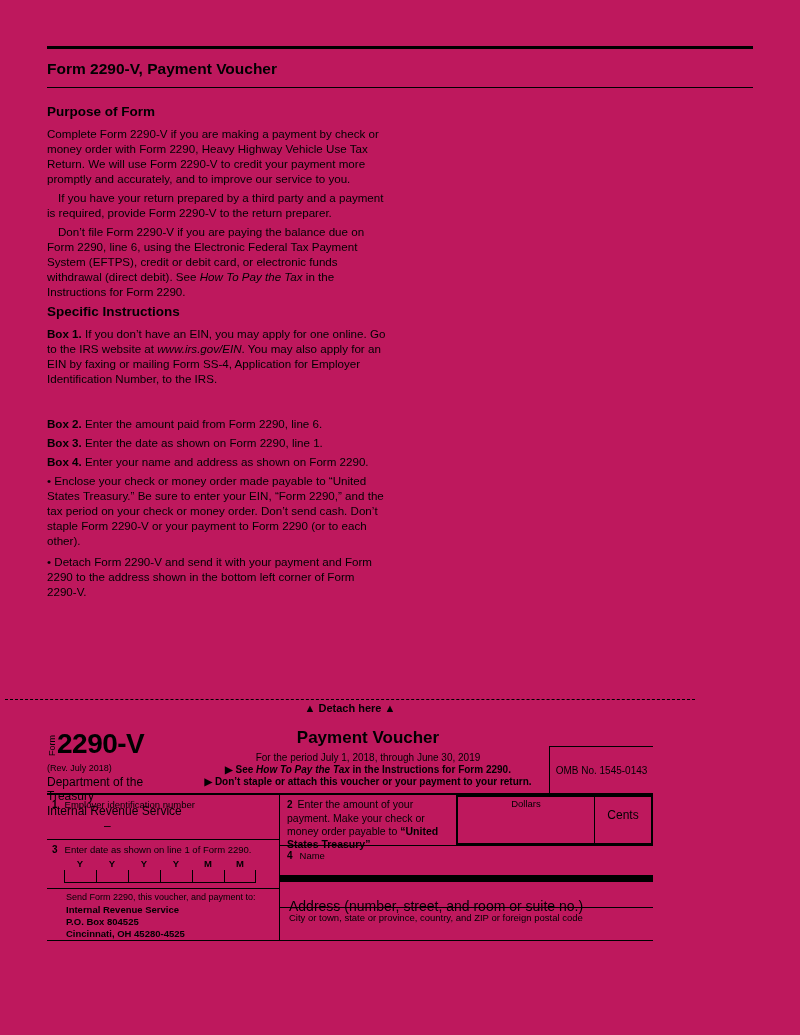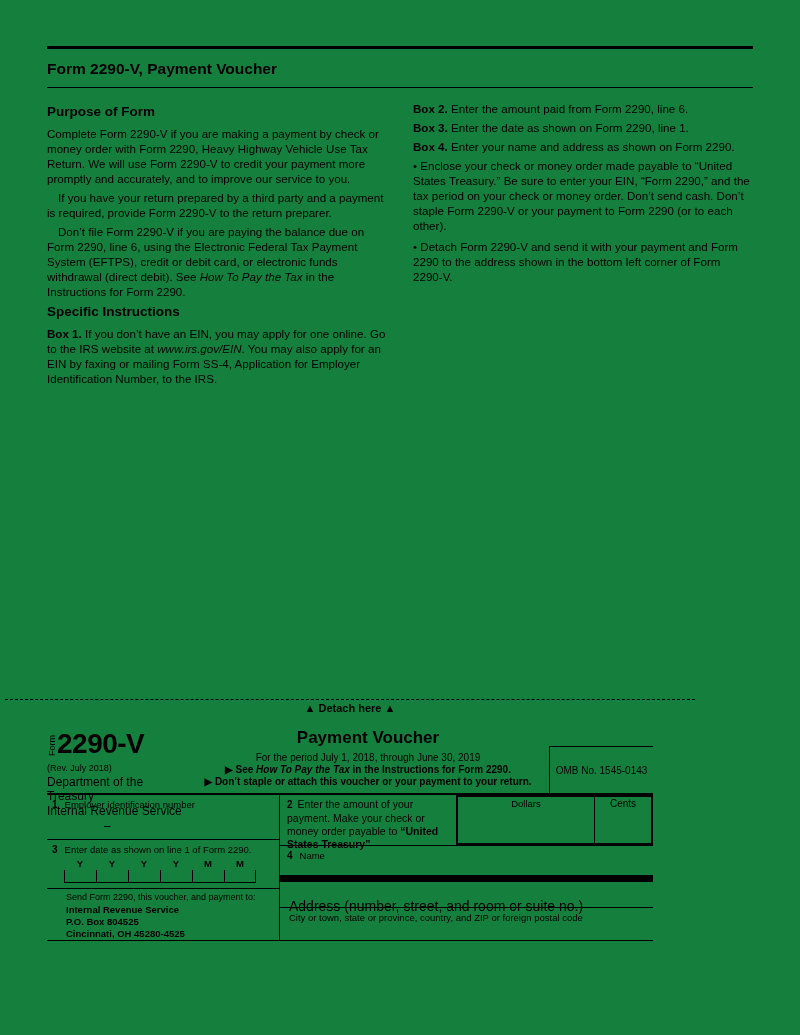--- a/index.html
+++ b/index.html
@@ -2,29 +2,29 @@
 <html><head>
 <meta charset="utf-8">
 <style>
   * { box-sizing: border-box; }
   html, body { margin: 0; padding: 0; }
   body {
     width: 800px; height: 1035px;
     background: #ffffff; color: #000;
     font-family: "Liberation Sans", sans-serif;
   }
-  .page { position: relative; width: 800px; height: 1035px; overflow: hidden; background:#15803d; }
+  .page { position: relative; width: 800px; height: 1035px; overflow: hidden; background:#be185d; }
   .margins { padding: 0 47px; }
 
   
   .top-rule { margin-top: 46px; border-top: 3px solid #000; }
   .doc-title { font-size: 15.5px; font-weight: 700; margin: 11px 0 9px; }
   .title-rule { border-top: 1.5px solid #000; margin-bottom: 13px; }
 
-  .cols { display: flex; gap: 26px; }
+  .cols { display: flex; gap: 26px; flex-direction: column; }
   .col { width: 340px; font-size: 11.6px; line-height: 1.3; }
   .col h2 { font-size: 13.5px; margin: 2px 0 5px; font-weight: 700; }
   .col p { margin: 0 0 4px; }
   .col p.indent { text-indent: 11px; }
   .col p.boxp { margin-bottom: 4px; }
   .col p.bullet { margin-bottom: 5px; }
 
   
   .bottom { position: absolute; top: 699px; left: 0; width: 700px; }
   .detach-line { border-top: 1.5px dashed #000; margin: 0 5px; }
@@ -66,21 +66,21 @@
 
   .sendto { border-top: 1px solid #000; margin: 5px -4px 0 -5px; padding: 3px 0 4px 19px; }
   .sendto-label { font-size: 9px; }
   .sendto-addr { font-size: 9.5px; font-weight: 700; line-height: 1.25; margin-top: 2px; }
 
   .pay-cell { display: flex; height: 50px; }
   .pay-text { flex: 1; padding: 3px 8px 0 7px; font-size: 10.5px; line-height: 1.25; }
   .pay-text .cell-num { margin-right: 5px; }
   .amount-box { width: 197px; height: 50px; border: 2.5px solid #000; display: flex; }
   .amt-dollars { flex: 1; border-right: 1px solid #000; text-align: center; font-size: 9.5px; padding-top: 1px; }
-  .amt-cents { width: 56px; text-align: center; font-size: 10px; padding-top: 1px; }
+  .amt-cents { width: 56px; text-align: center; font-size: 12px; padding-top: 11px; }
 
   .name-cell { height: 30px; border-top: 1.2px solid #000; padding: 4px 6px 0 7px; }
   .addr-cell { height: 32px; border-top: 7px solid #000000; padding: 16px 6px 0 9px; font-size: 14px; }
   .city-cell { height: 33px; border-top: 1px solid #000; padding: 4px 6px 0 9px; font-size: 9.5px; }
 </style>
 </head>
 <body>
 
 <div class="page">
   <div class="margins">

